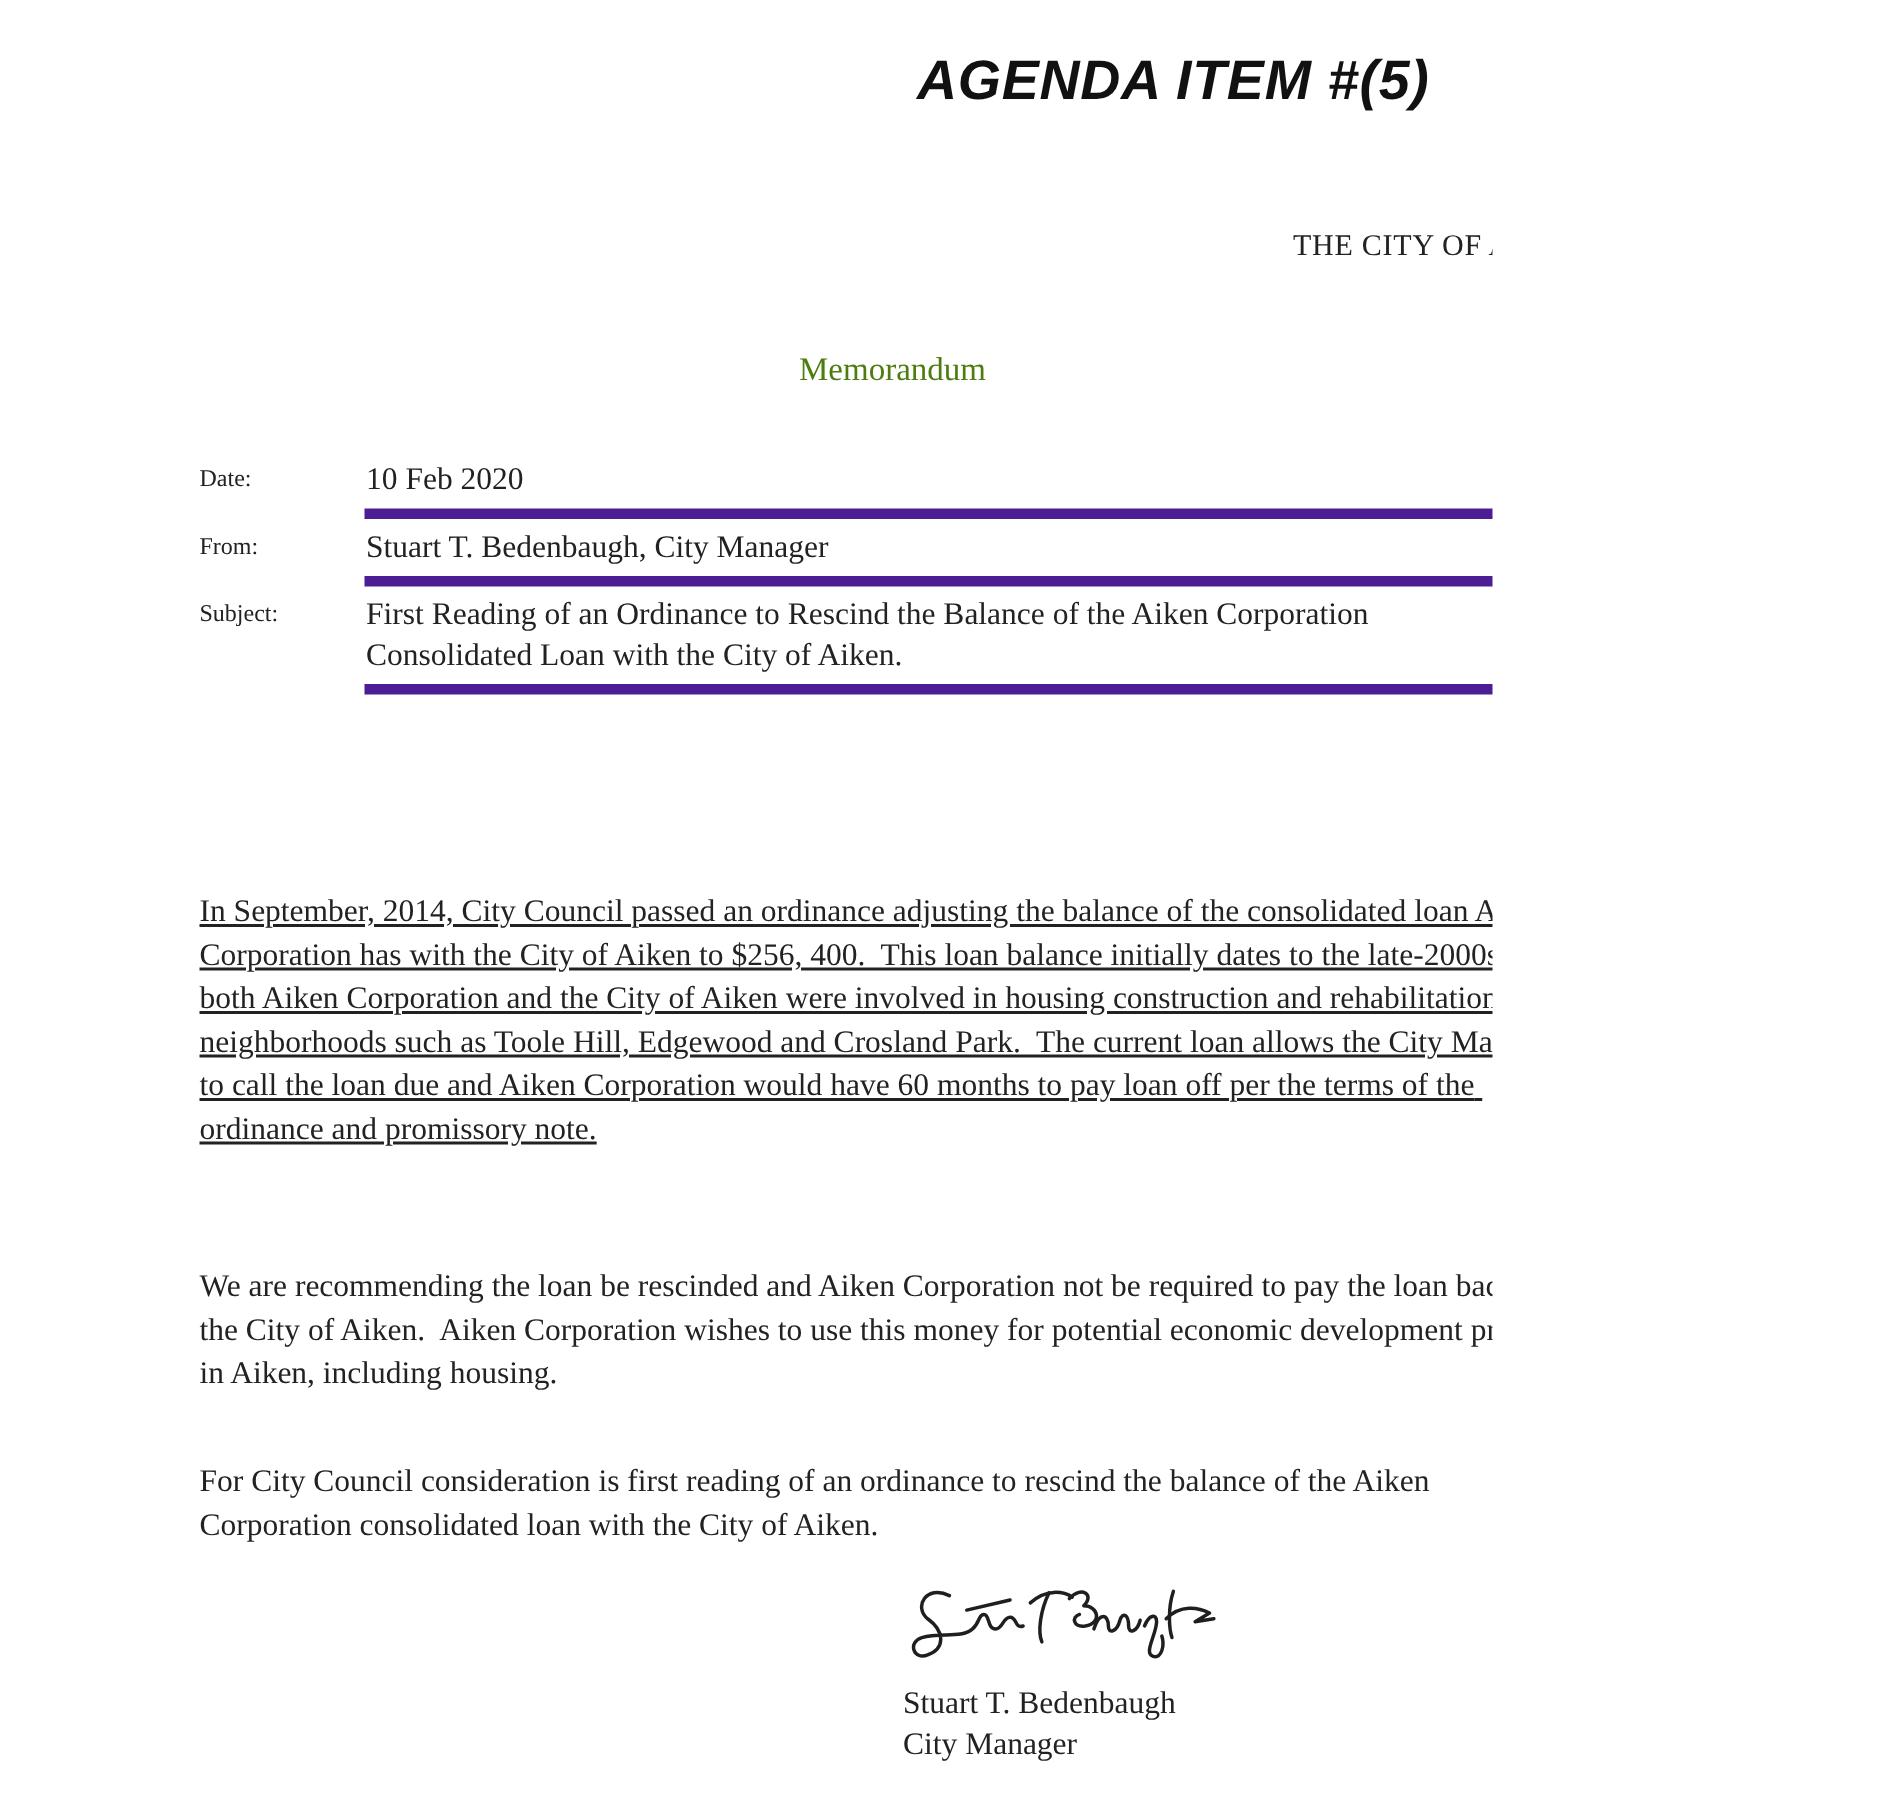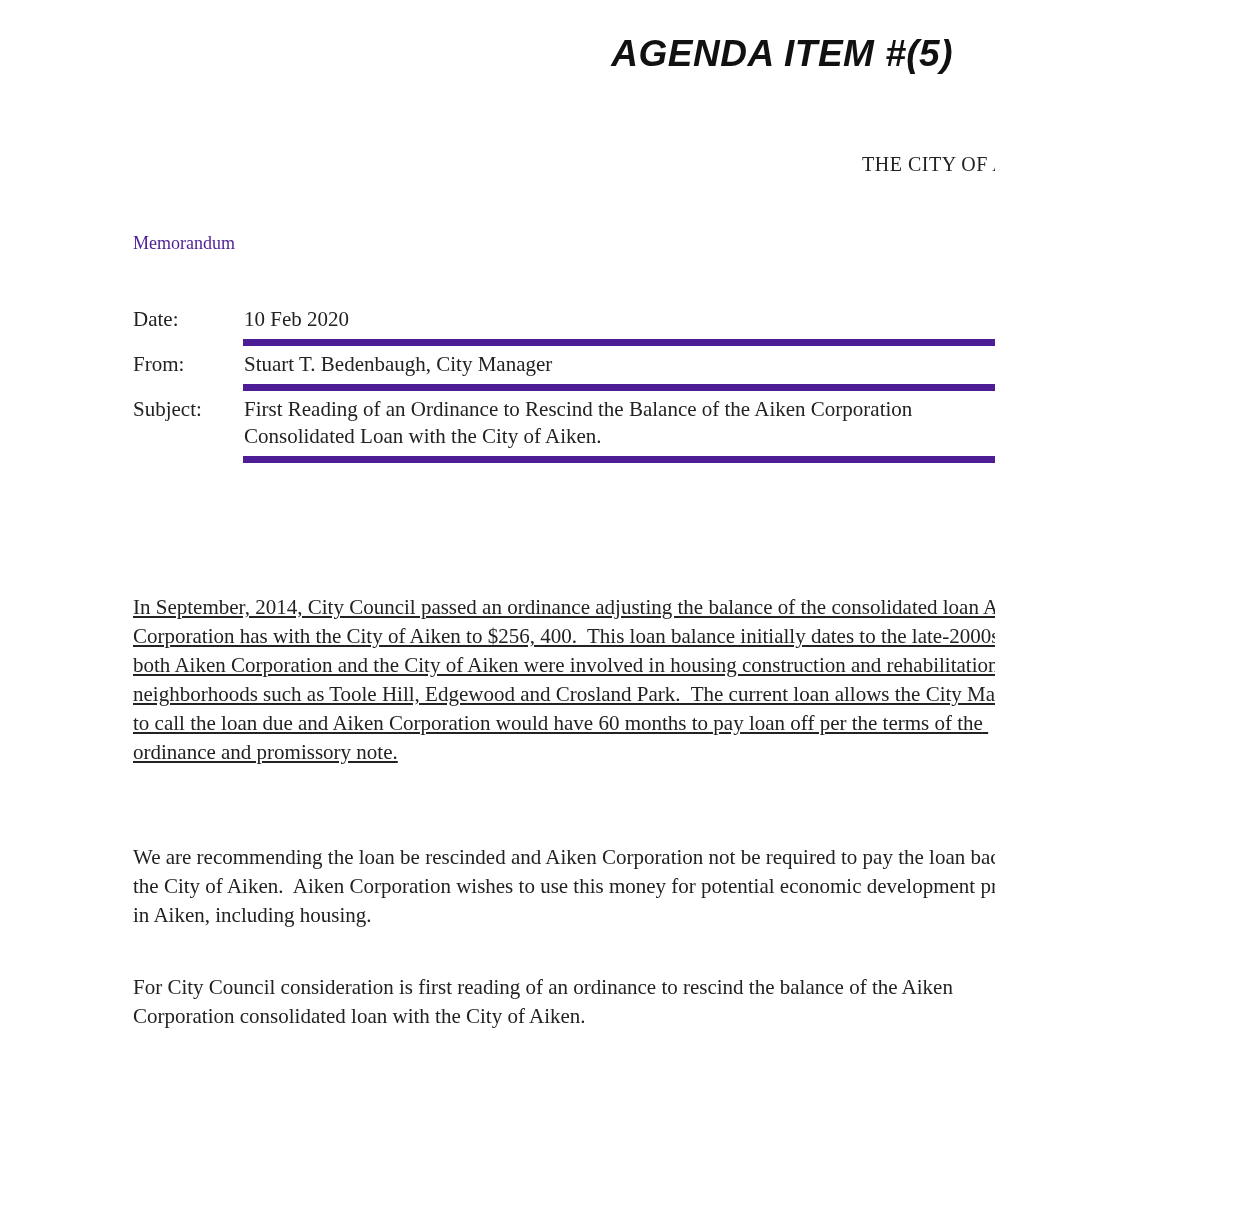--- a/index.html
+++ b/index.html
@@ -37,38 +37,39 @@
     text-align: right;
     font-size: 20px;
     letter-spacing: 0.5px;
     color: #222;
   }
   .doc-subtitle {
     position: absolute;
     top: 233px;
     left: 133px;
     width: 924px;
-    font-size: 18px;
-    color: #4c1d95;
+    text-align: center;
+    font-size: 22px;
+    color: #4d7c0f;
   }
   .memo-table {
     position: absolute;
     top: 306px;
     left: 133px;
     width: 924px;
   }
   .memo-row {
     display: flex;
     align-items: flex-start;
     margin-bottom: 5px;
   }
   .memo-label {
     width: 110px;
     flex: 0 0 110px;
-    font-size: 21px;
+    font-size: 16px;
     line-height: 27px;
     color: #222;
   }
   .memo-value-cell {
     flex: 1 1 auto;
     border-bottom: 7px solid #4c1d95;
     padding-bottom: 6px;
     min-height: 27px;
   }
   .memo-value {
@@ -138,14 +139,31 @@
       <div class="memo-value-cell">
         <div class="memo-value subject">First Reading of an Ordinance to Rescind the Balance of the Aiken Corporation Consolidated Loan with the City of Aiken.</div>
       </div>
     </div>
   </div>
 
   <p class="body-paragraph para-1">In September, 2014, City Council passed an ordinance adjusting the balance of the consolidated loan Aiken Corporation has with the City of Aiken to $256, 400.  This loan balance initially dates to the late-2000s when both Aiken Corporation and the City of Aiken were involved in housing construction and rehabilitation in neighborhoods such as Toole Hill, Edgewood and Crosland Park.  The current loan allows the City Manager to call the loan due and Aiken Corporation would have 60 months to pay loan off per the terms of the ordinance and promissory note.</p>
   <p class="body-paragraph para-2">We are recommending the loan be rescinded and Aiken Corporation not be required to pay the loan back to the City of Aiken.  Aiken Corporation wishes to use this money for potential economic development projects in Aiken, including housing.</p>
   <p class="body-paragraph para-3">For City Council consideration is first reading of an ordinance to rescind the balance of the Aiken Corporation consolidated loan with the City of Aiken.</p>
 
+  <div class="signature-block">
+    <svg class="signature-svg" width="212" height="64" viewBox="0 0 220 66" fill="none" xmlns="http://www.w3.org/2000/svg">
+      <g stroke="#1f1f1f" stroke-width="2.4" stroke-linecap="round" stroke-linejoin="round" fill="none">
+        <path d="M30,12 C14,4 5,20 15,28 C26,36 28,48 15,53 C5,57 1,44 11,41 C24,37 38,42 46,35 C51,31 50,25 54,25 C58,25 56,35 62,35 C67,35 67,27 72,27 C77,27 75,35 81,33"></path>
+        <path d="M42,22 L72,15"></path>
+        <path d="M86,17 C97,7 109,9 115,13"></path>
+        <path d="M99,10 C93,22 91,37 94,44"></path>
+        <path d="M113,14 C121,5 131,11 123,19 C133,19 136,31 124,33 C116,34 114,27 120,25"></path>
+        <path d="M130,35 C134,23 140,25 140,33 C140,39 146,37 148,29 C150,23 154,25 154,33 C154,39 160,37 162,29"></path>
+        <path d="M165,33 C169,23 175,25 173,33 C171,43 165,52 171,54 C177,56 179,46 177,40"></path>
+        <path d="M185,9 C181,21 182,35 184,41"></path>
+        <path d="M180,28 C190,18 202,20 210,24 L200,30 L213,28"></path>
+      </g>
+    </svg>
+    <div class="signer-name">Stuart T. Bedenbaugh</div>
+    <div class="signer-title">City Manager</div>
+  </div>
 
 </div>
 
 </body></html>

